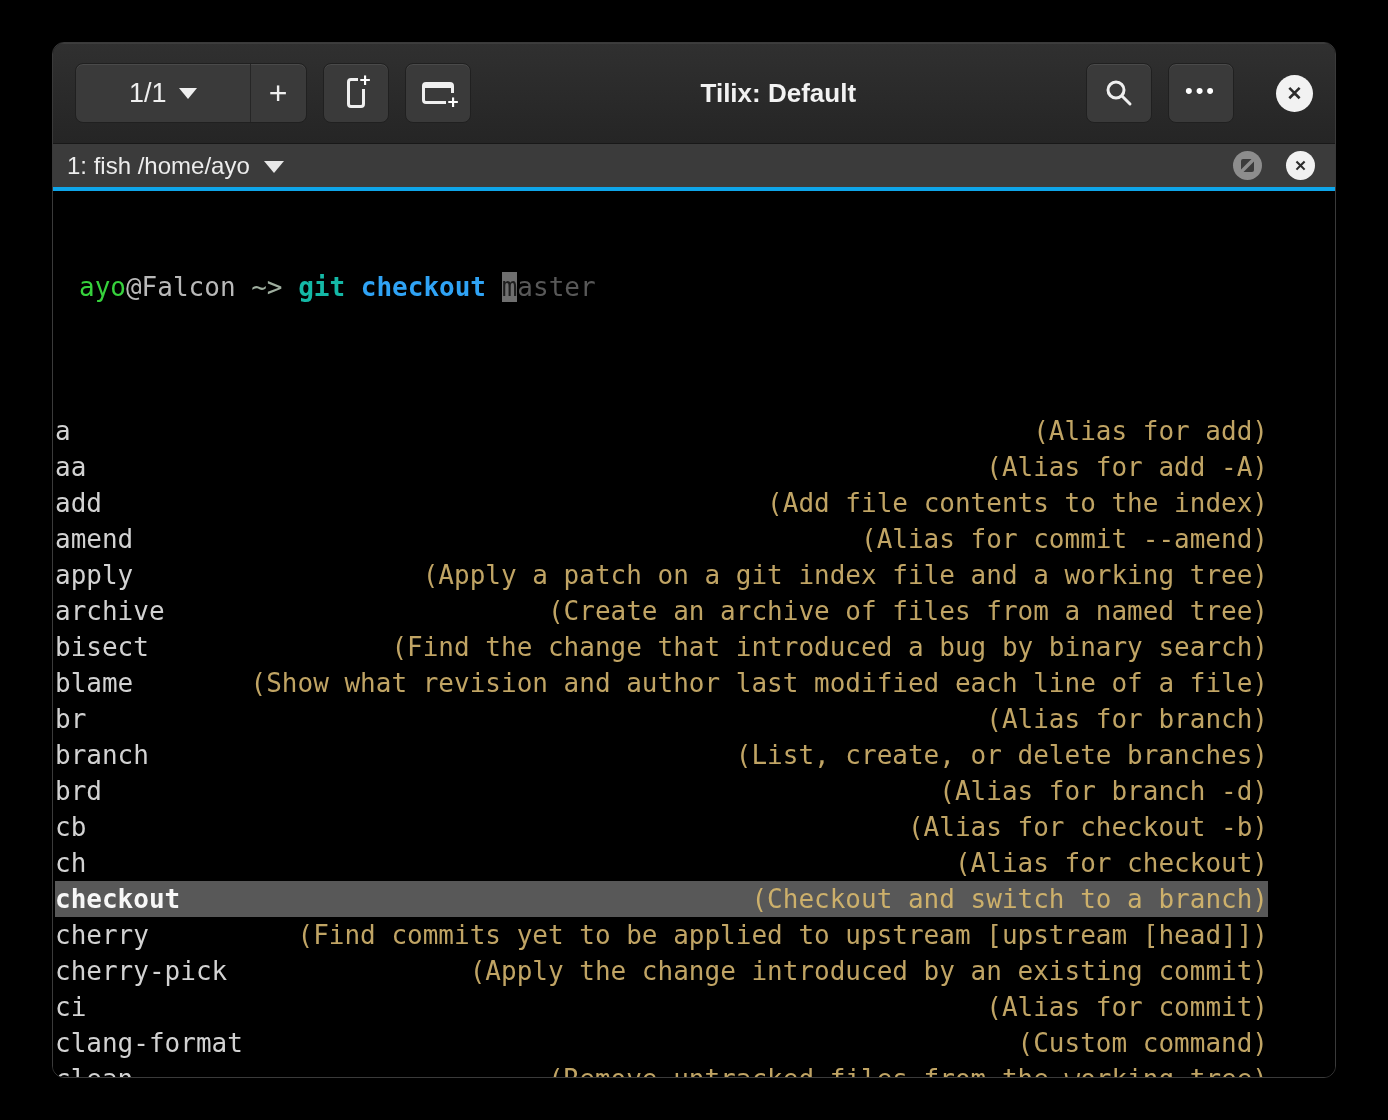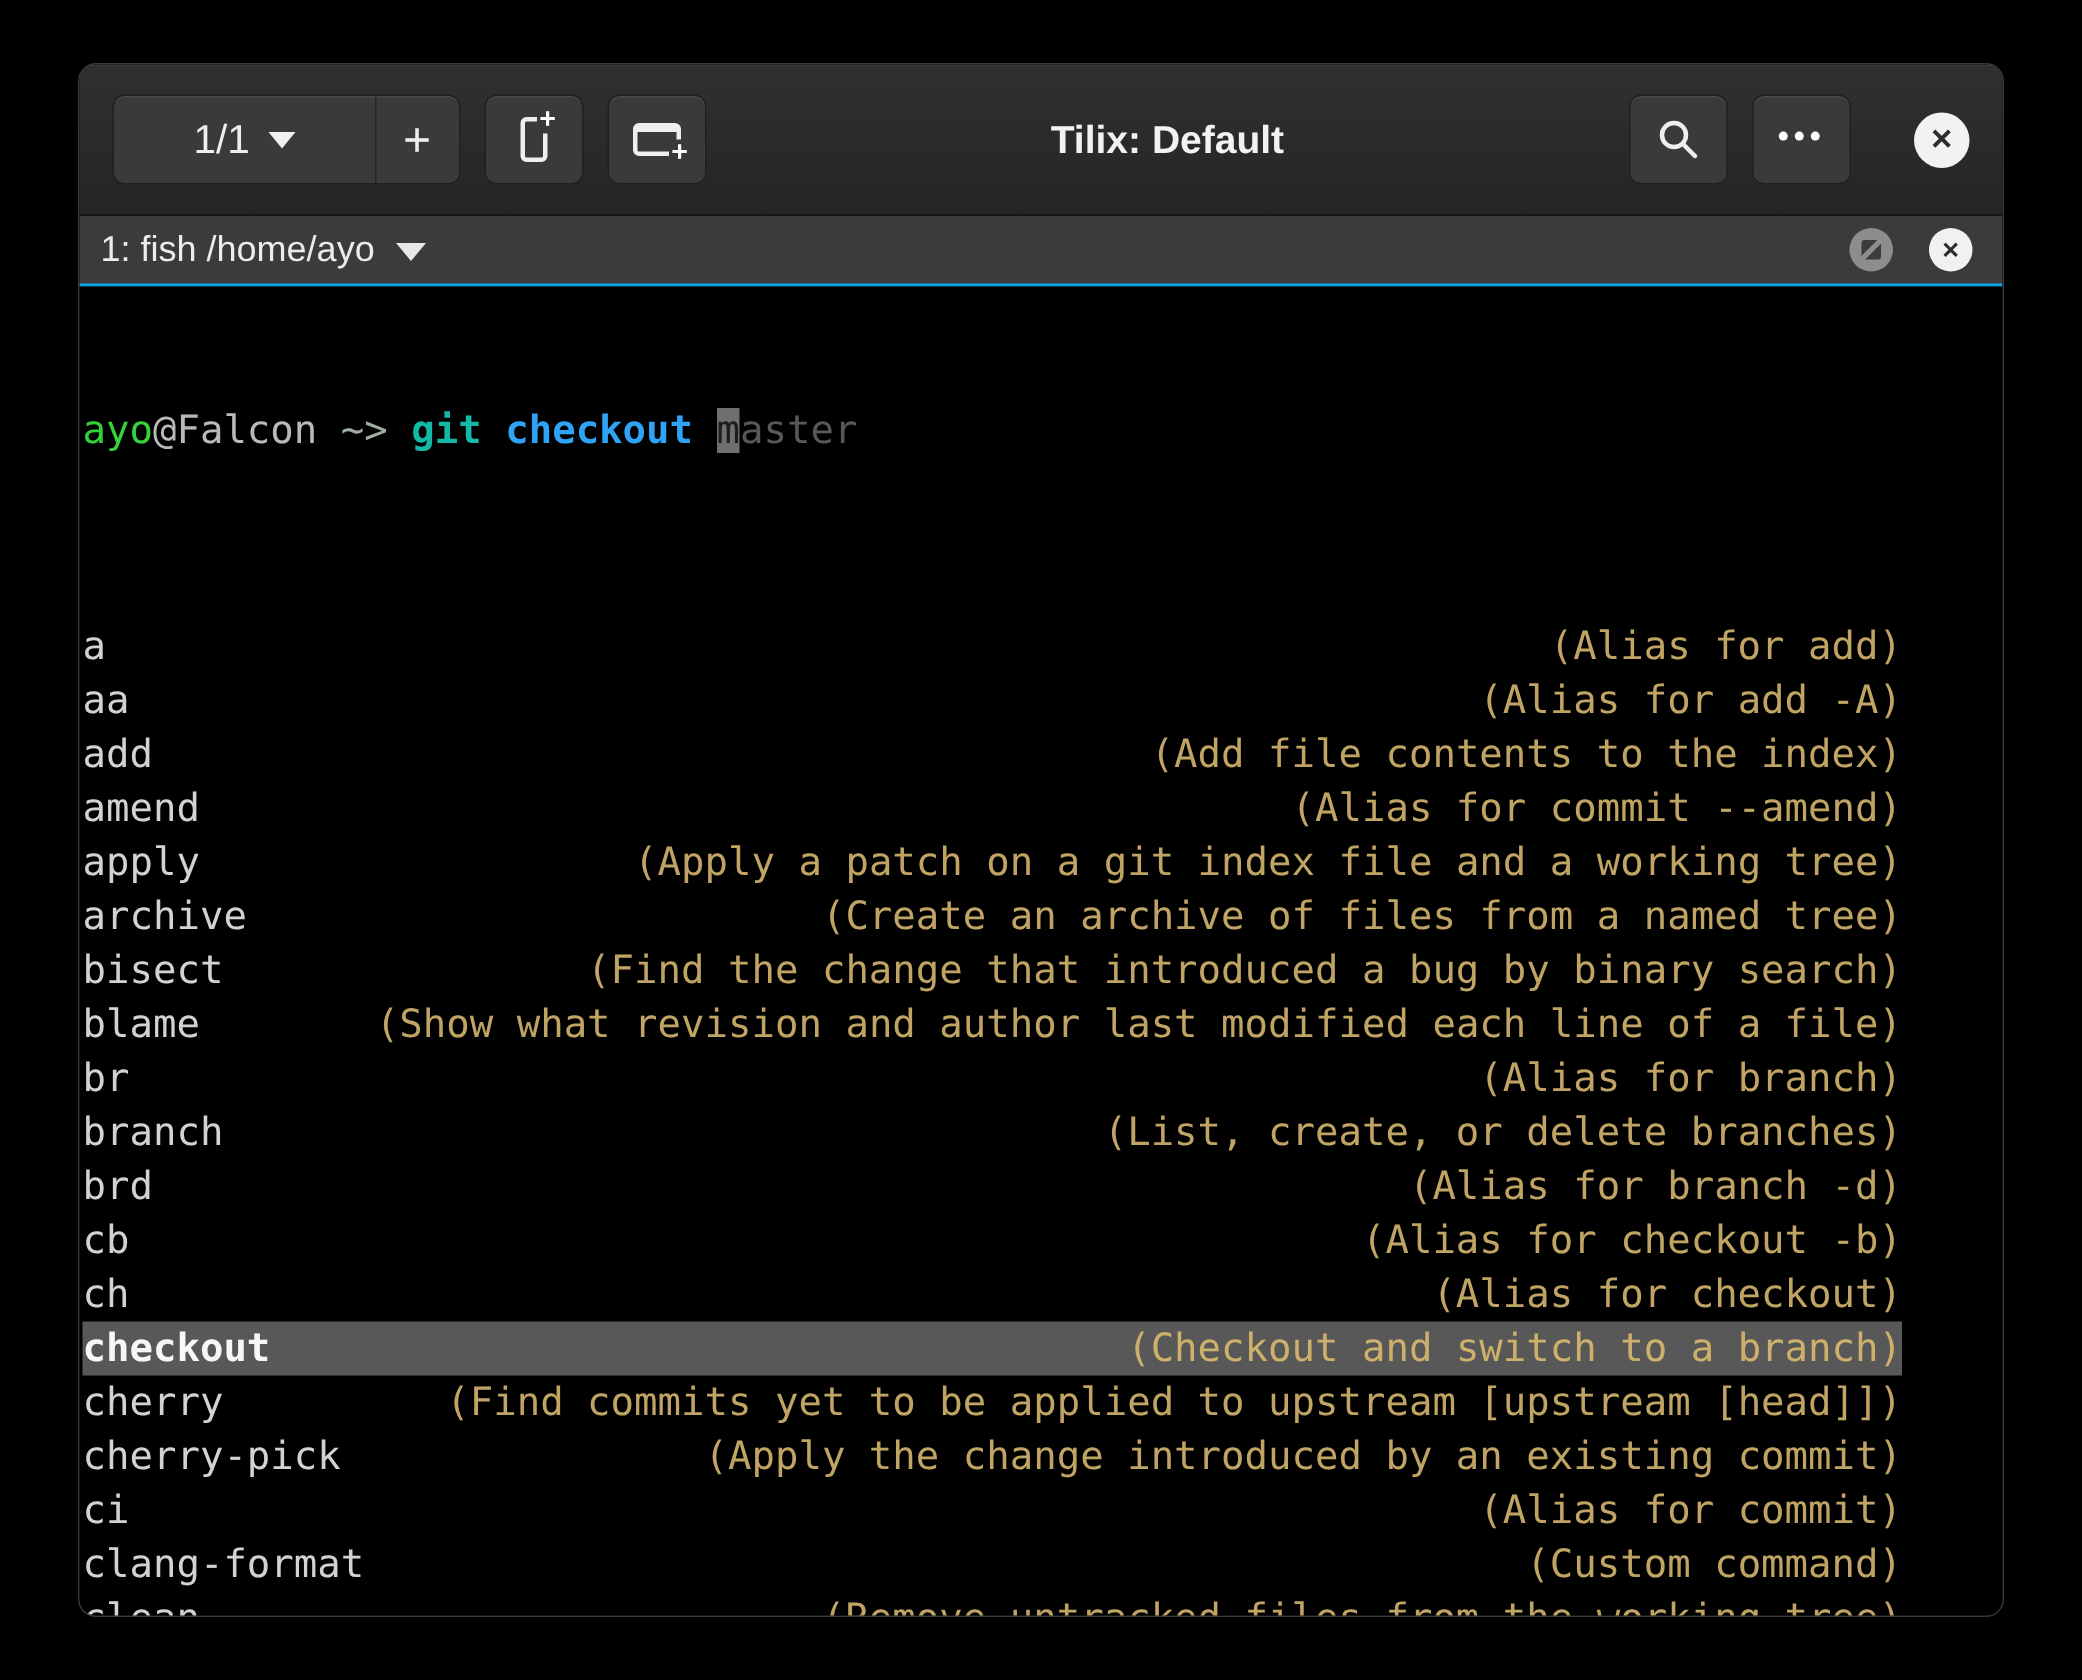--- a/index.html
+++ b/index.html
@@ -40,36 +40,36 @@
 
   .win-title { flex: 1; text-align: center; color: #f2f2f2; font-size: 26px; font-weight: bold; }
 
   .dots { font-size: 22px; letter-spacing: 3px; color: #fff; padding-bottom: 4px; }
   .circle-btn { width: 37px; height: 37px; border-radius: 50%; background: #f2f2f2;
                 color: #2c2c2c; display: flex; align-items: center; justify-content: center;
                 font-size: 19px; font-weight: bold; margin-left: 26px; }
 
   
   .sessionbar { height: 47px; background: #3b3b3b; display: flex; align-items: center;
-                padding: 0 14px; gap: 14px; border-bottom: 2px solid #0ea5e9; }
+                padding: 0 14px; gap: 14px; border-bottom: 4px solid #0ea5e9; }
   .session-title { color: #ececec; font-size: 24px; display: flex; align-items: center; gap: 14px; }
   .caret-sm { width: 0; height: 0; border-left: 10px solid transparent;
               border-right: 10px solid transparent; border-top: 12px solid #e8e8e8; margin-top: 3px; }
   .bar-right { margin-left: auto; display: flex; align-items: center; gap: 24px; padding-right: 6px; }
   .tcircle { width: 29px; height: 29px; border-radius: 50%; display: flex;
              align-items: center; justify-content: center; font-size: 15px; font-weight: bold; }
   .silence { background: #8d8d8d; }
   .tclose  { background: #f1f1f1; color: #2c2c2c; }
 
   
   .terminal { position: relative; height: 886px; background: #000; padding: 6px 0 0 2px;
               font-family: "DejaVu Sans Mono", monospace; font-size: 26px; line-height: 36px;
               color: #c9c9c9; white-space: pre; cursor: text; }
   .term-line { height: 36px; width: 1213px; }
-  .u-green { color: #36d23c; }
+  .u-green { color: #36d23c; margin-left: 24px; }
   .u-gray  { color: #b9b9b9; }
   .p-arrow { color: #9fae9f; }
   .cmd-blue { color: #14b8a6; font-weight: bold; }
   .sub-blue { color: #2fa3f5; font-weight: bold; }
   .cursor-block { background: #6f6f6f; color: #1d1d1d; }
   .suggestion { color: #585858; }
 
   .row { display: flex; justify-content: space-between; height: 36px; width: 1213px; }
   .row .cmd  { color: #d2d2d2; }
   .row .desc { color: #c0a464; }

